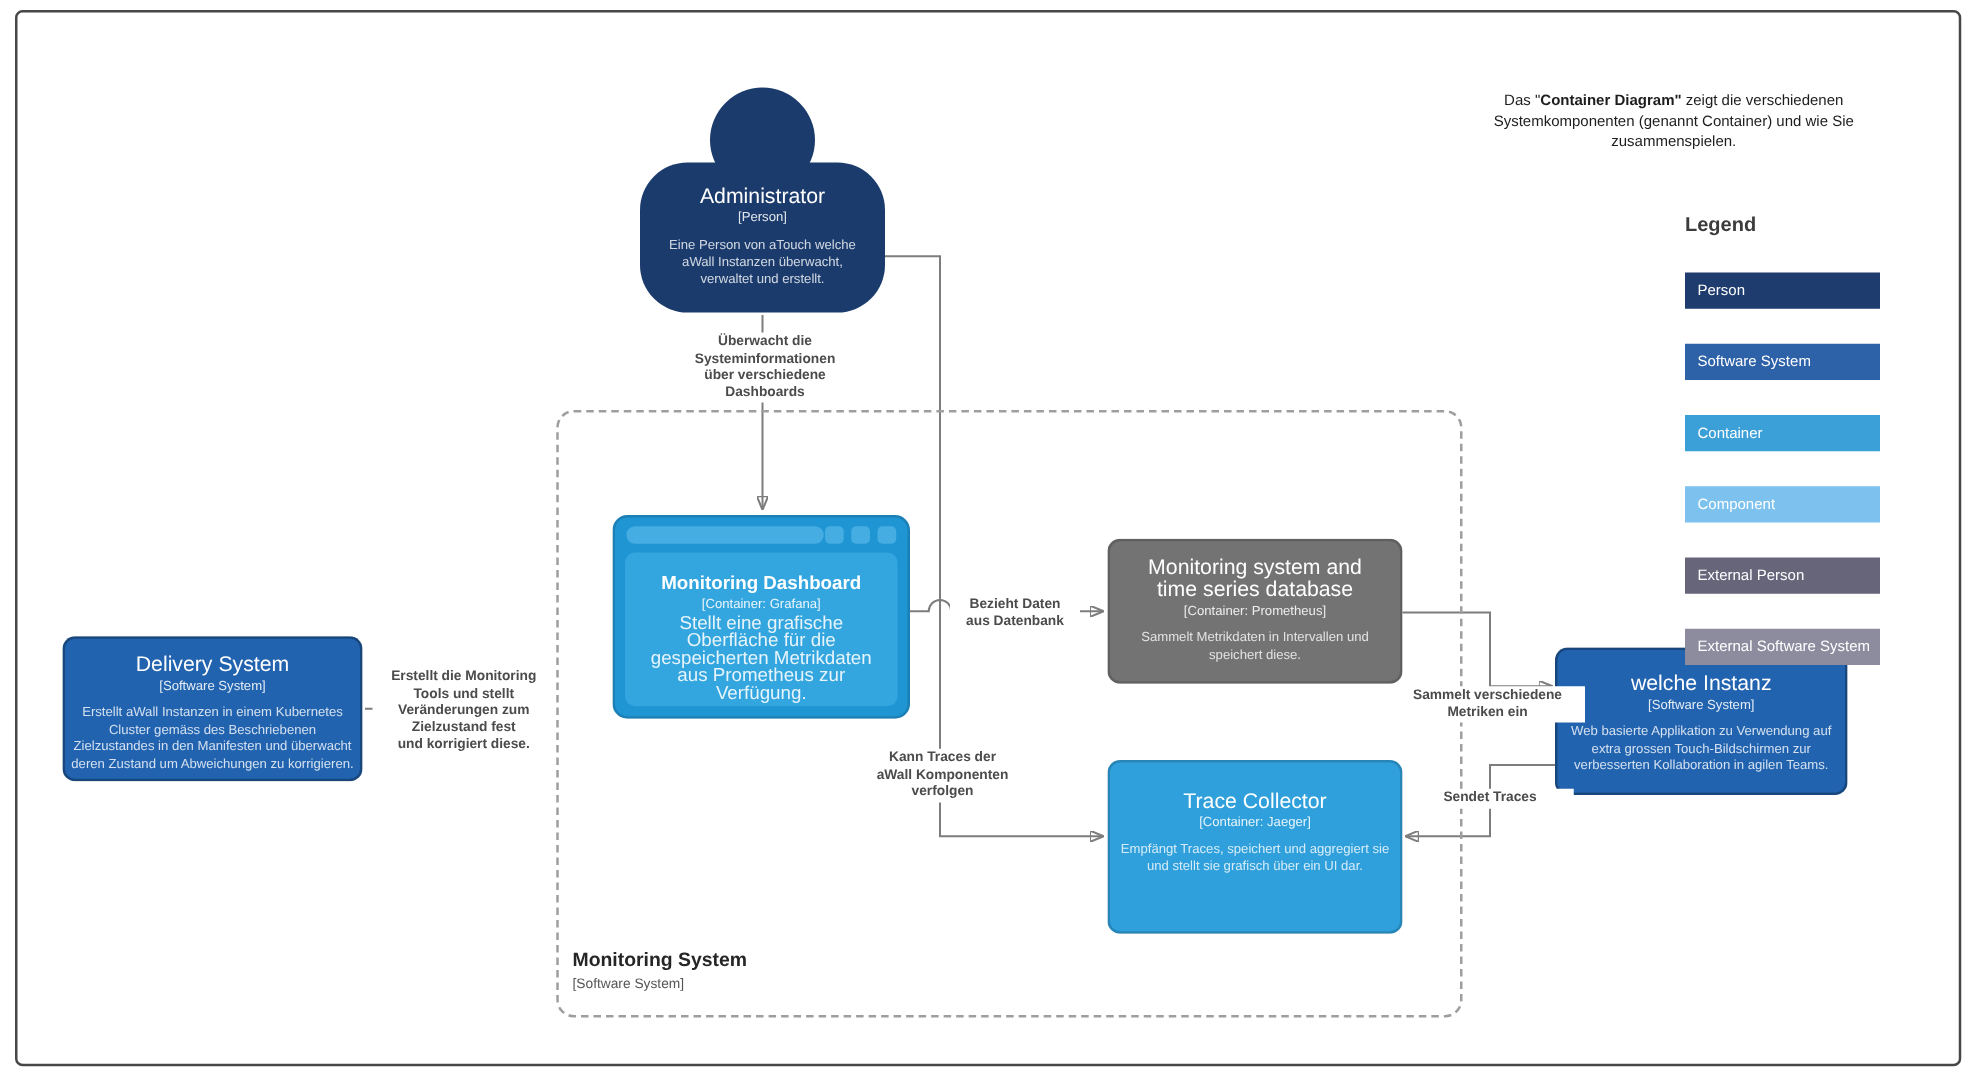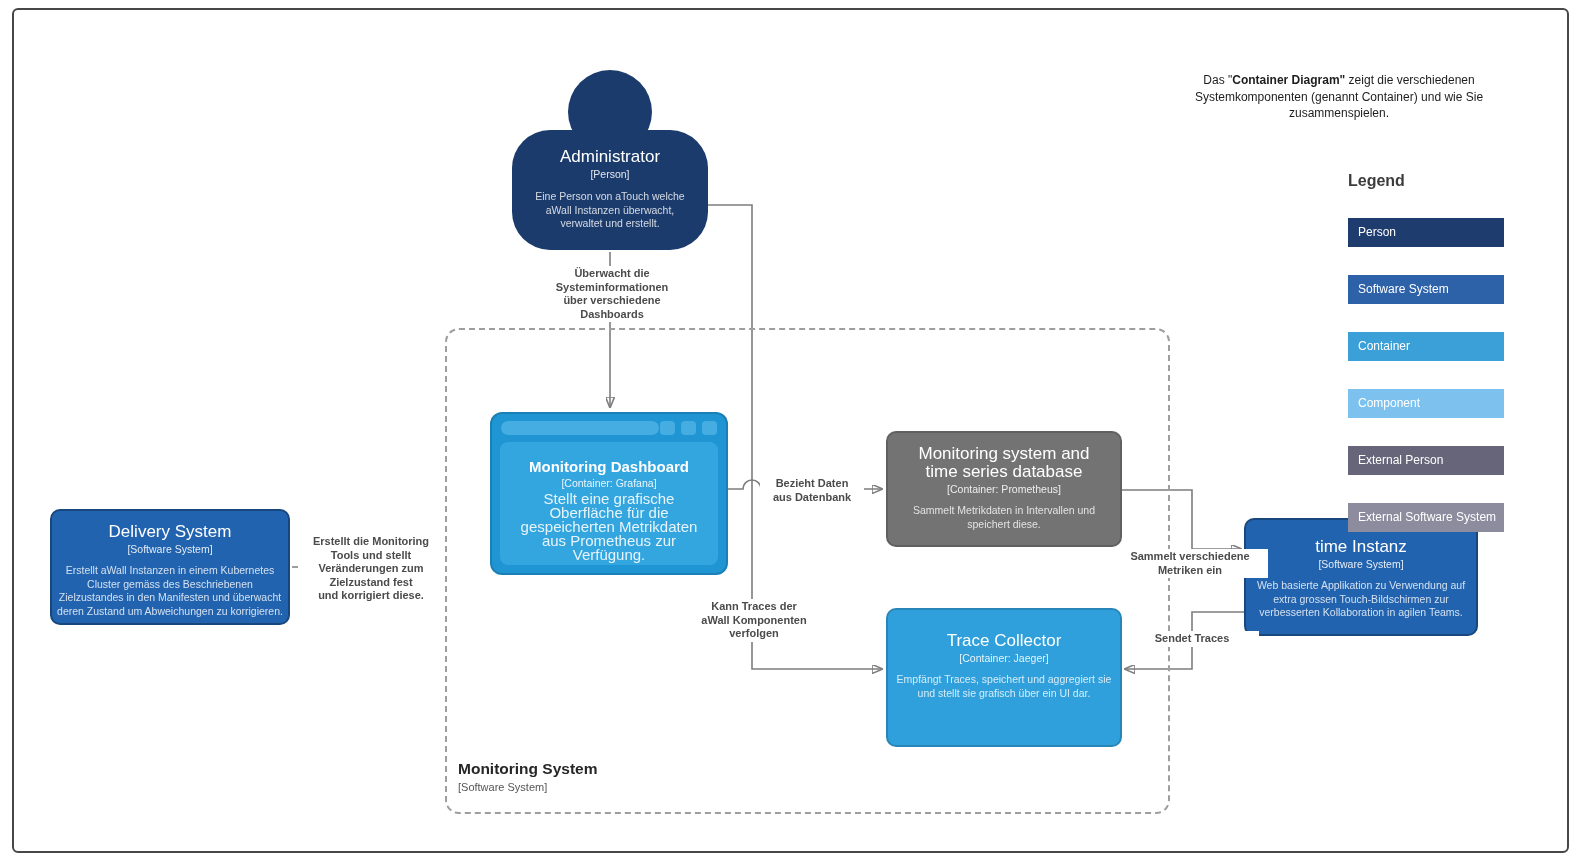--- a/index.html
+++ b/index.html
@@ -122,21 +122,21 @@
   <div class="desc" style="margin-top:9px;">Sammelt Metrikdaten in Intervallen und speichert diese.</div>
 </div>
 
 <div class="node container-box" style="left: 886px; top: 608px; width: 236px; height: 139px; padding-top: 22px; background-color: rgb(47, 160, 219);">
   <div class="title">Trace Collector</div>
   <div class="meta">[Container: Jaeger]</div>
   <div class="desc" style="margin-top:9px;">Empfängt Traces, speichert und aggregiert sie und stellt sie grafisch über ein UI dar.</div>
 </div>
 
 <div class="node softsys" style="left: 1244px; top: 518px; width: 234px; height: 118px; padding-top: 18px; background-color: rgb(34, 99, 175);">
-  <div class="title">time Instanz</div>
+  <div class="title">welche Instanz</div>
   <div class="meta">[Software System]</div>
   <div class="desc" style="margin-top:9px;">Web basierte Applikation zu Verwendung auf extra grossen Touch-Bildschirmen zur verbesserten Kollaboration in agilen Teams.</div>
 </div>
 
 <div class="elabel" style="left:520px;top:266px;width:180px;">
   <div>Überwacht die</div>
   <div>Systeminformationen</div>
   <div>über verschiedene</div>
   <div>Dashboards</div>
 </div>

